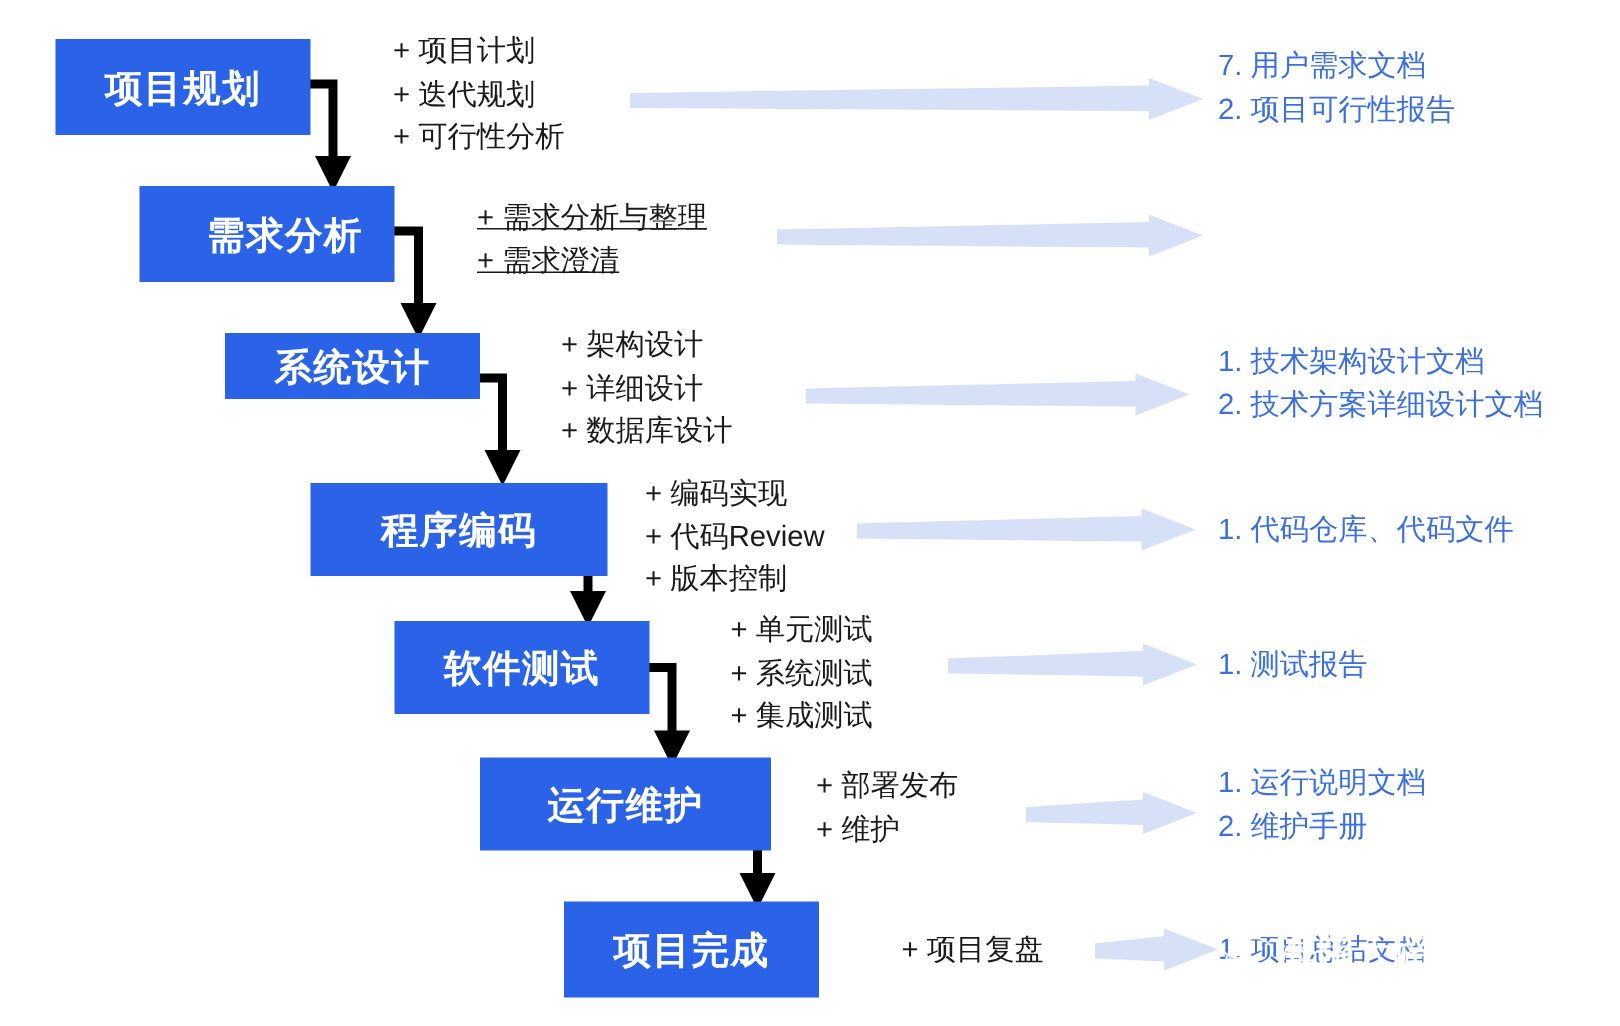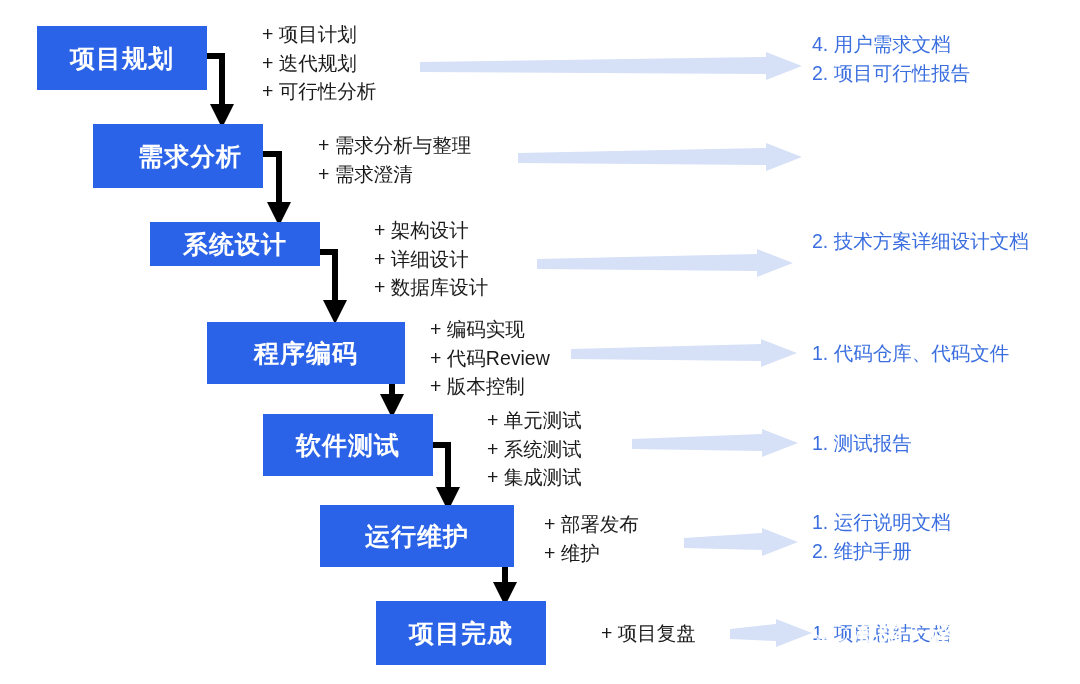--- a/index.html
+++ b/index.html
@@ -161,21 +161,21 @@
   <div class="stage-box" style="left:320px; top:505px; width:194px; height:62px;">运行维护</div>
 
   <div class="stage-box" style="left:376px; top:601px; width:170px; height:64px;">项目完成</div>
 
   <div class="task-list" style="left:262px; top:20px;">
     <span class="task-line">+ 项目计划</span>
     <span class="task-line">+ 迭代规划</span>
     <span class="task-line">+ 可行性分析</span>
   </div>
 
-  <div class="task-list" style="left:318px; top:131px;">
+  <div class="task-list" style="left:318px; top:131px;text-decoration:underline;">
     <span class="task-line">+ 需求分析与整理</span>
     <span class="task-line">+ 需求澄清</span>
   </div>
 
   <div class="task-list" style="left:374px; top:216px;">
     <span class="task-line">+ 架构设计</span>
     <span class="task-line">+ 详细设计</span>
     <span class="task-line">+ 数据库设计</span>
   </div>
 
@@ -194,26 +194,27 @@
   <div class="task-list" style="left:544px; top:510px;">
     <span class="task-line">+ 部署发布</span>
     <span class="task-line">+ 维护</span>
   </div>
 
   <div class="task-list" style="left:601px; top:619px;">
     <span class="task-line">+ 项目复盘</span>
   </div>
 
   <div class="doc-list" style="left:812px; top:30px;">
-    <span class="doc-line">4. 用户需求文档</span>
+    <span class="doc-line">7. 用户需求文档</span>
     <span class="doc-line">2. 项目可行性报告</span>
   </div>
 
 
   <div class="doc-list" style="left:812px; top:227px;">
+    <span class="doc-line">1. 技术架构设计文档</span>
     <span class="doc-line">2. 技术方案详细设计文档</span>
   </div>
 
   <div class="doc-list" style="left:812px; top:339px;">
     <span class="doc-line">1. 代码仓库、代码文件</span>
   </div>
 
   <div class="doc-list" style="left:812px; top:429px;">
     <span class="doc-line">1. 测试报告</span>
   </div>

